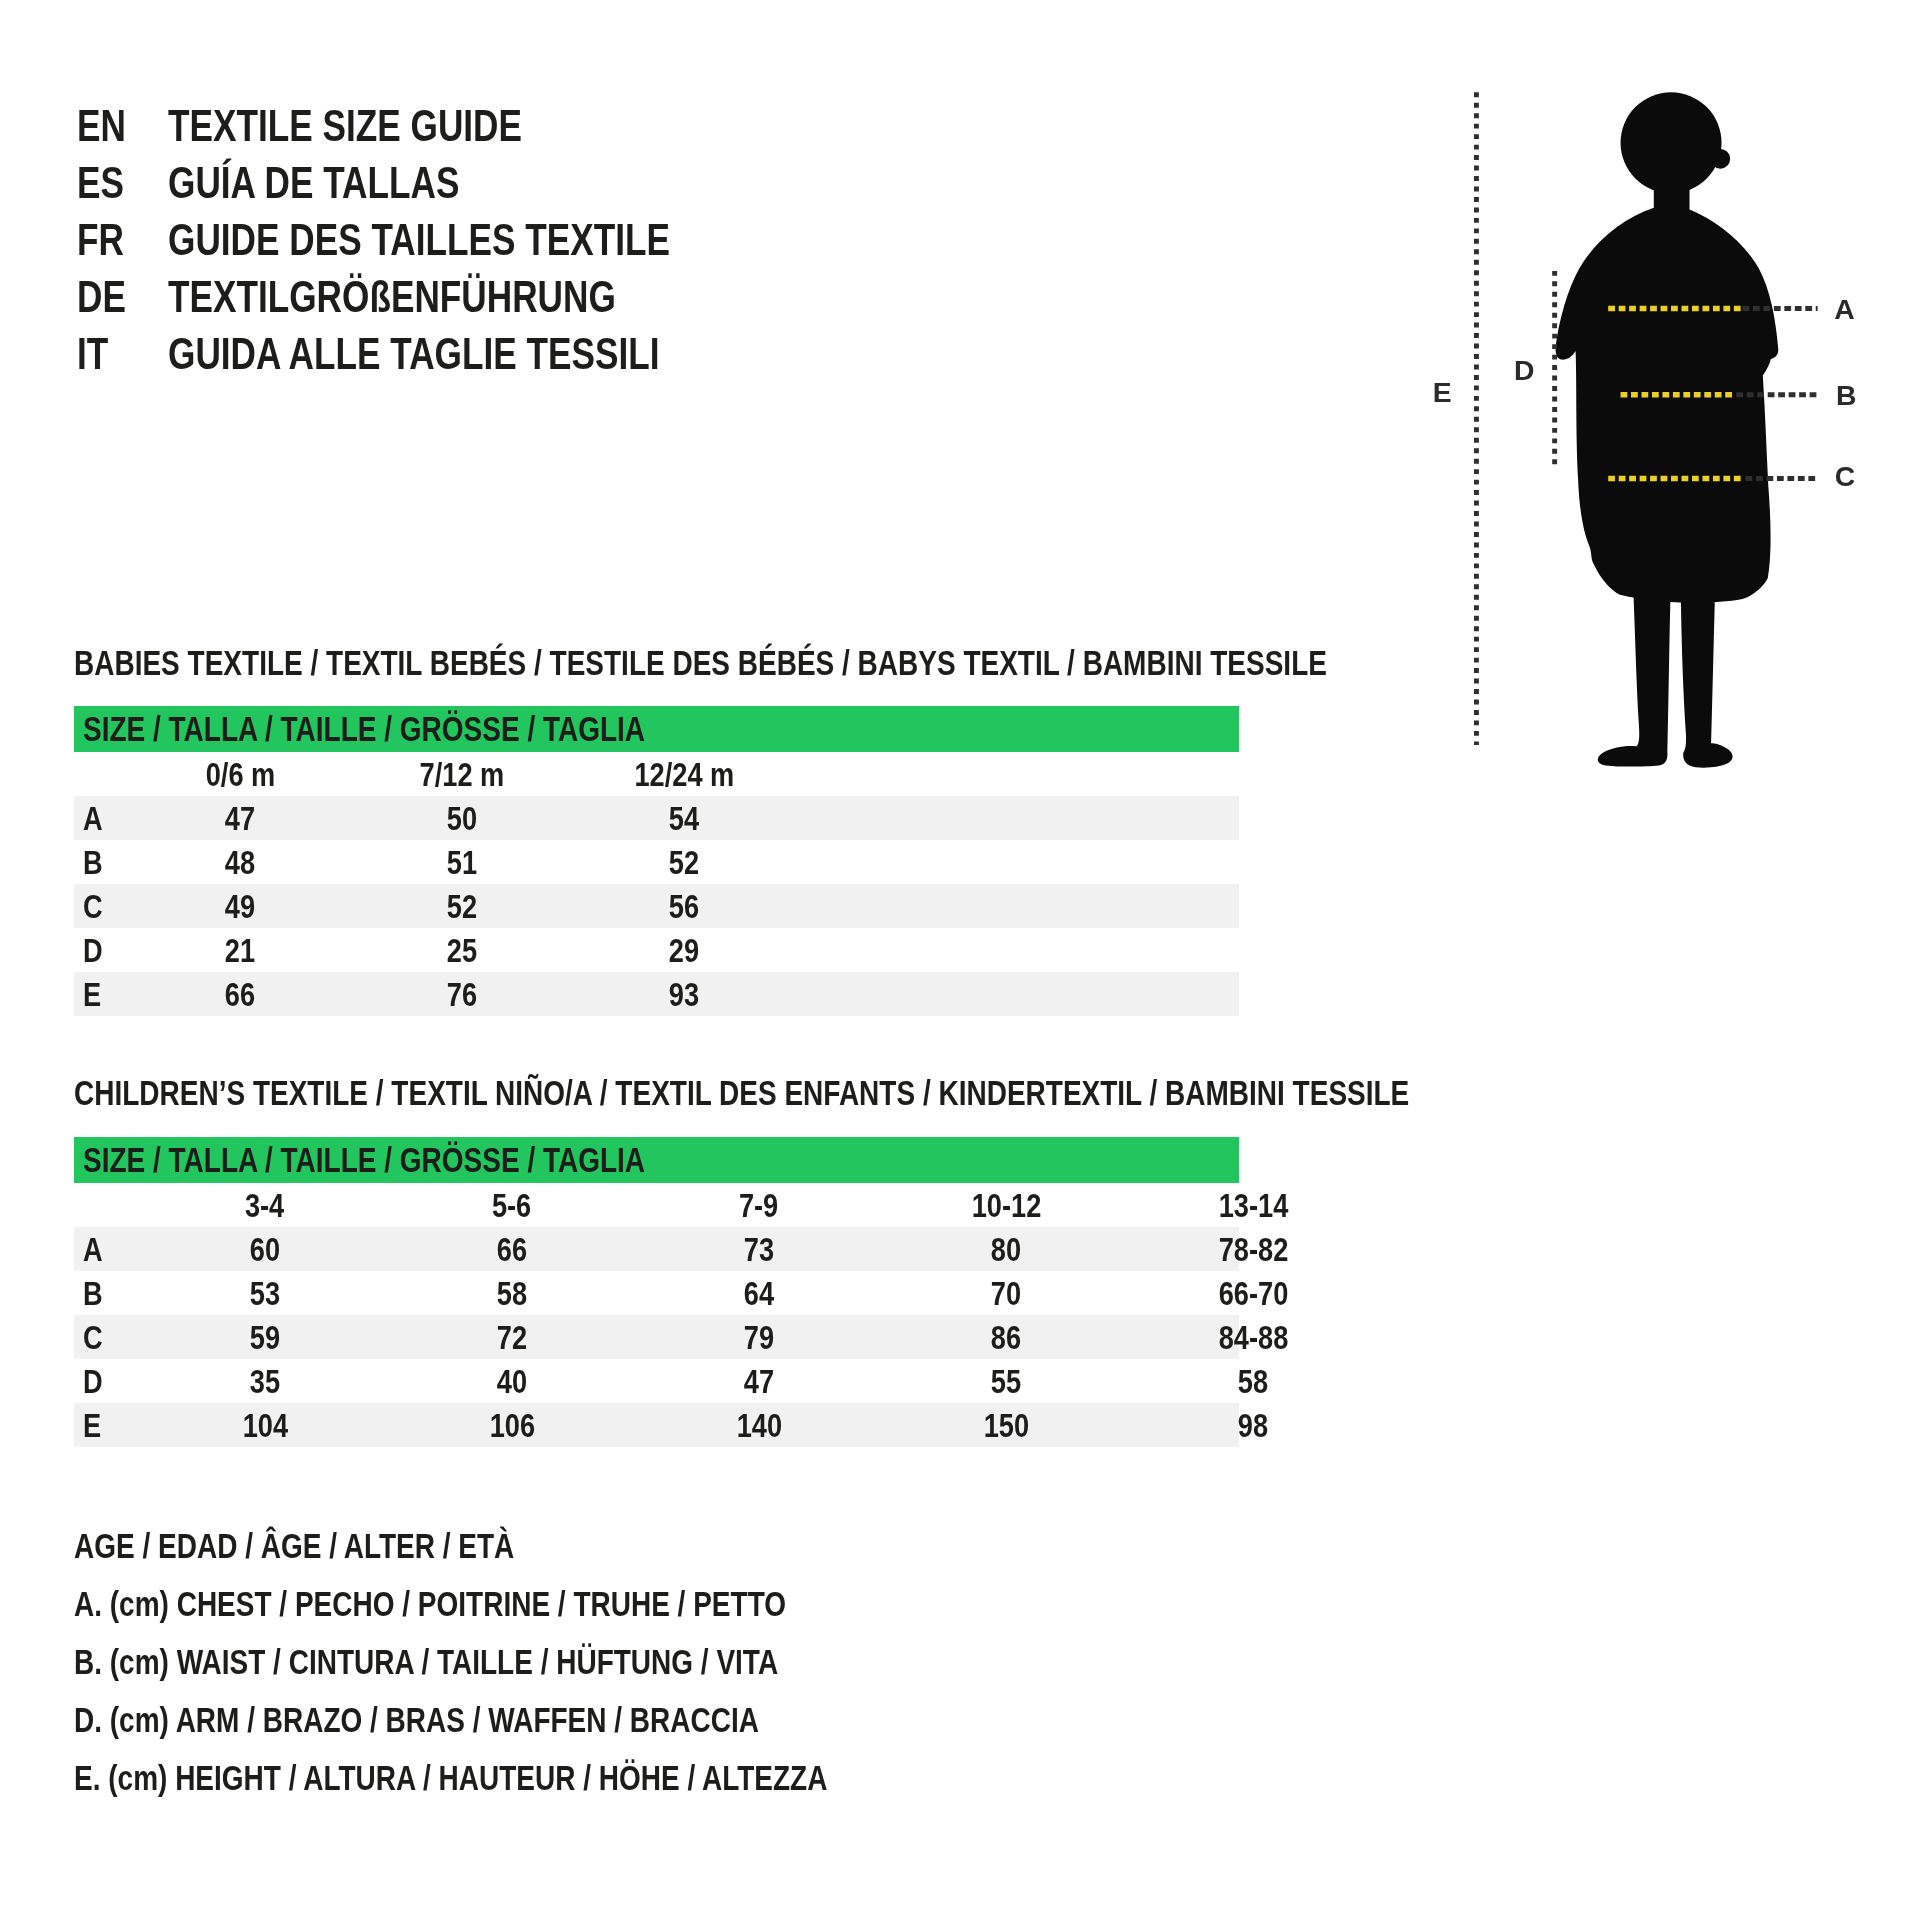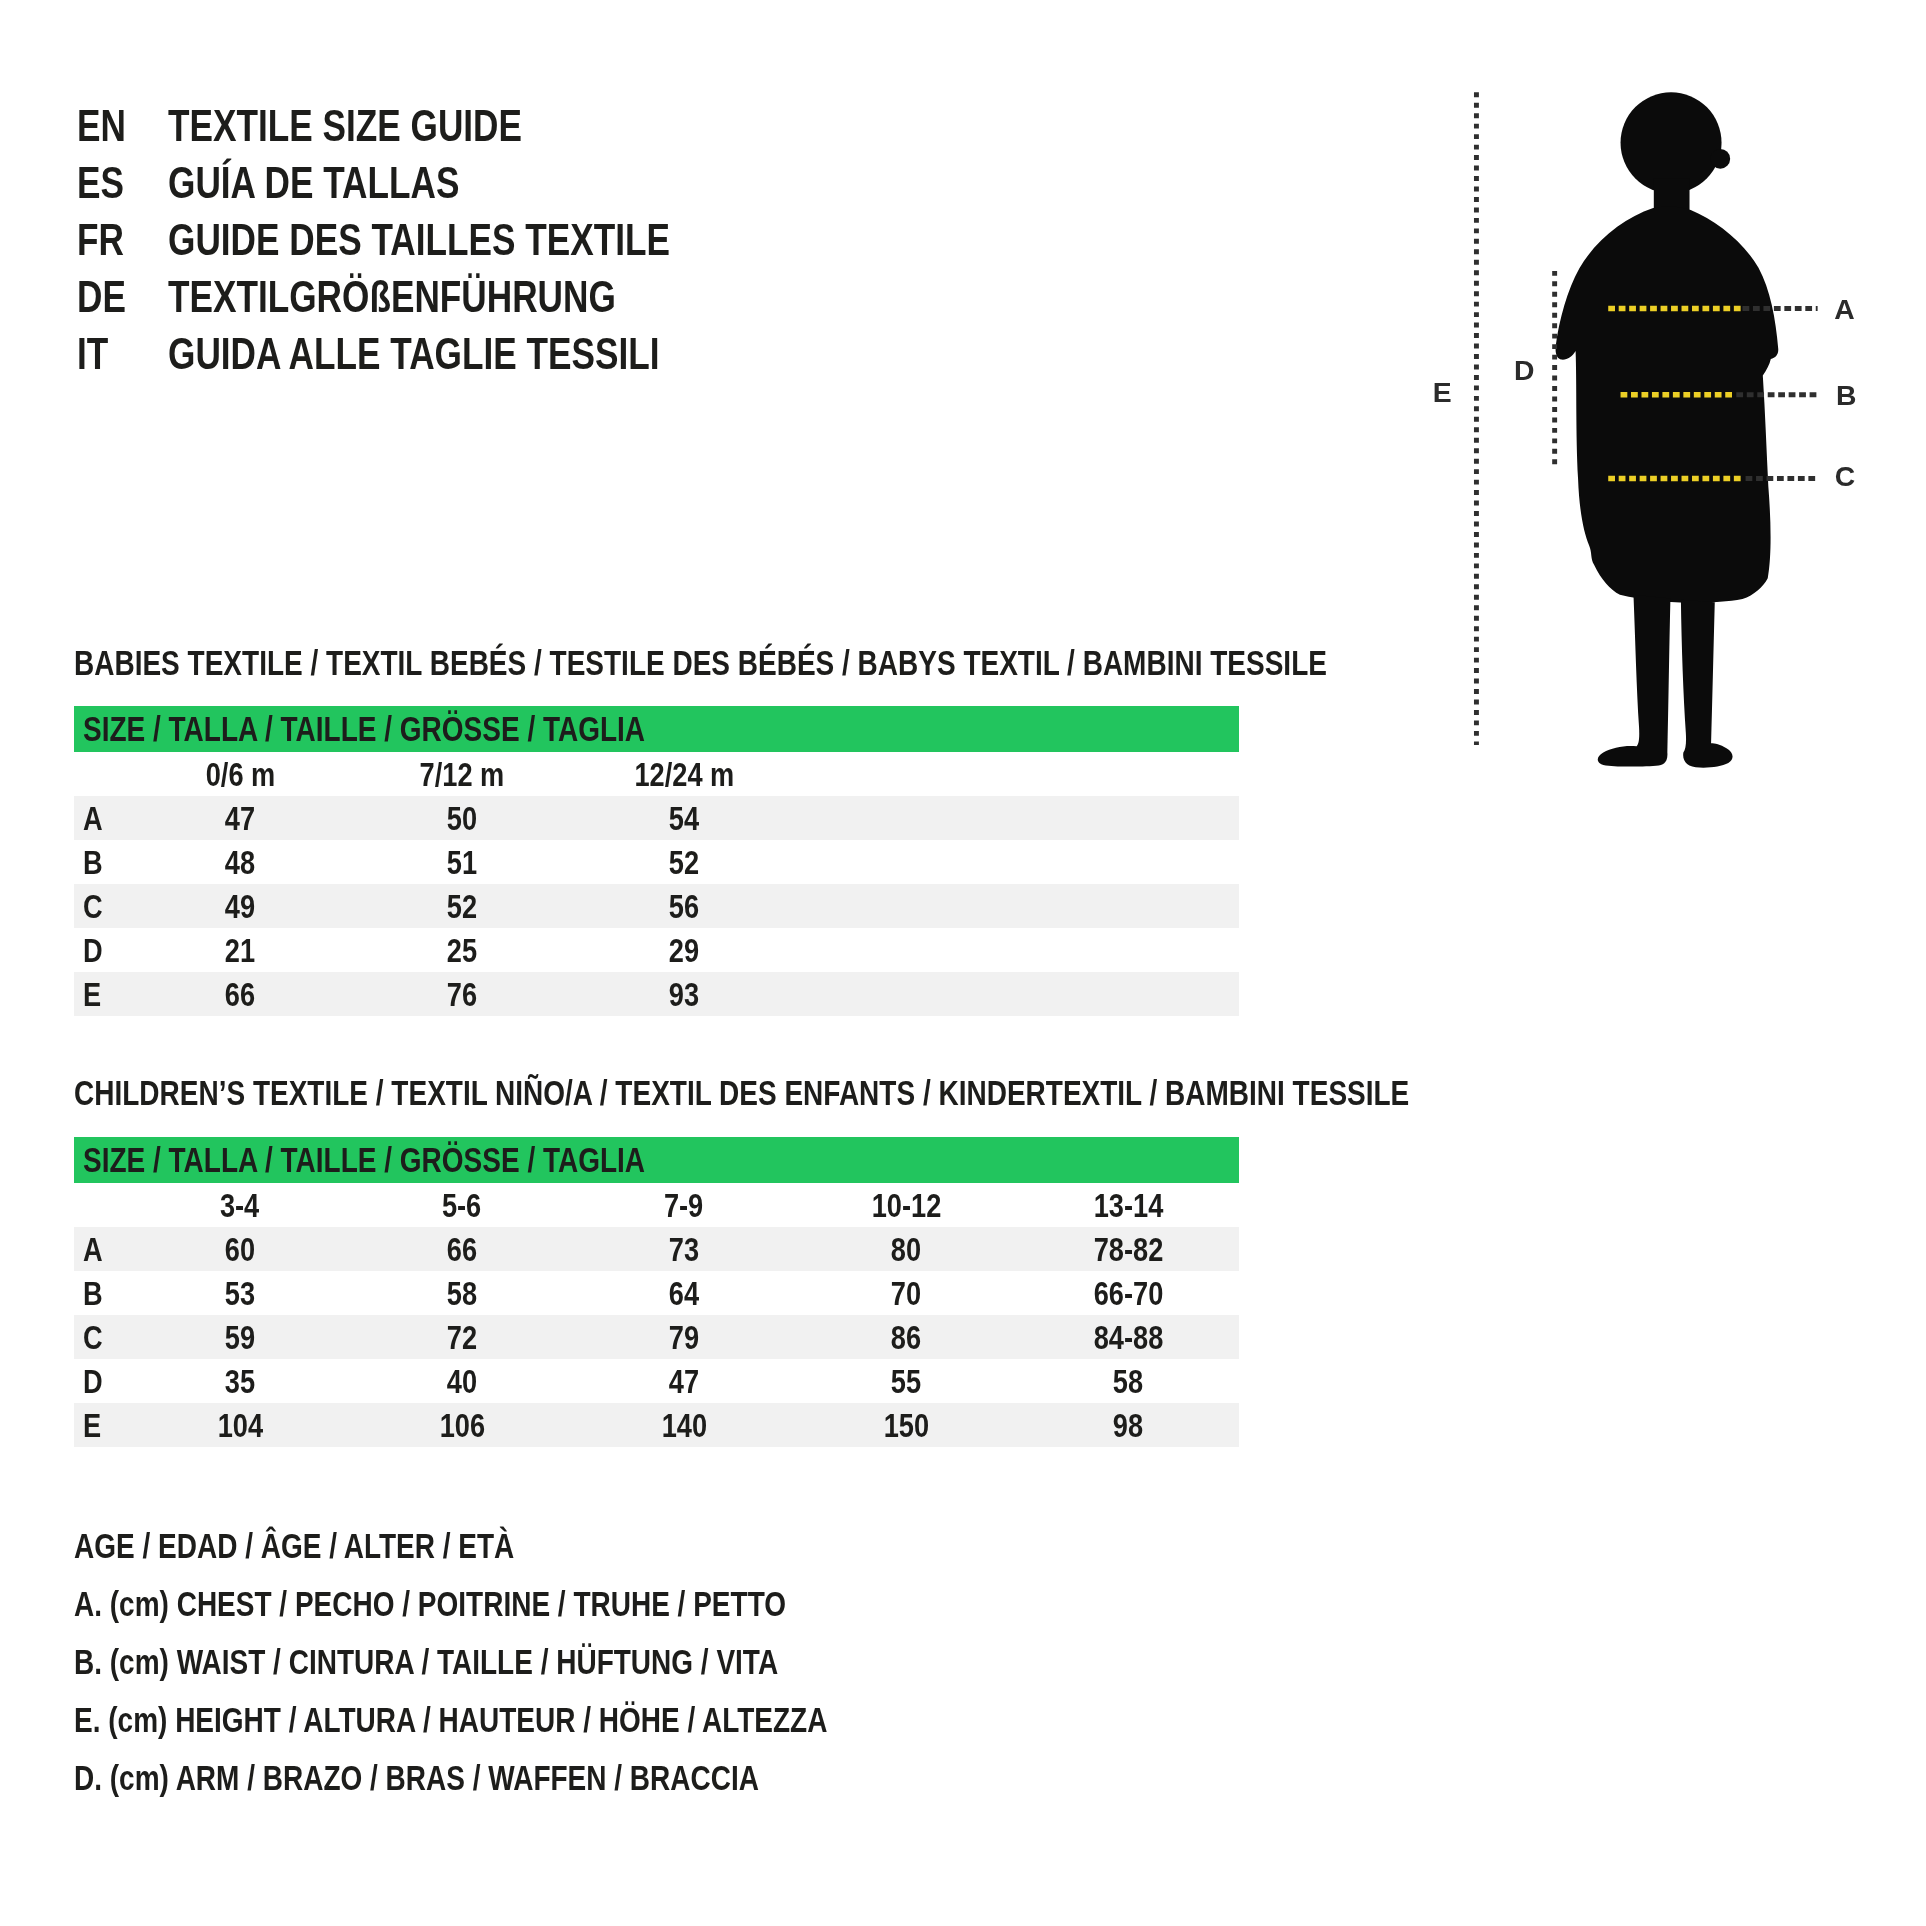--- a/index.html
+++ b/index.html
@@ -21,21 +21,21 @@
   #babies-title{top:641px;}
   #children-title{top:1071px;}
 
   
   .size-table{position:absolute;left:74px;width:1165px;}
   #babies-table{top:706px;}
   #children-table{top:1137px;}
   .table-header-bar{height:46px;background:#22c55e;display:flex;align-items:center;padding-left:8.6px;font-size:35px;}
   .t-row{display:grid;height:44px;align-items:center;}
   .babies-grid{grid-template-columns:55px 222px 222px 222px 1fr;}
-  .children-grid{grid-template-columns:55px 222px 222px 222px 222px 222px;}
+  .children-grid{grid-template-columns:55px 222px 222px 222px 222px 222px;gap:25px;}
   .t-row.stripe{background:#f1f1f1;}
   .t-cell{text-align:center;font-size:34px;}
   .t-label{padding-left:8.6px;font-size:34px;text-align:left;}
 
   
   .legend-block{position:absolute;left:74px;top:1508px;}
   .legend-row{height:58px;display:flex;align-items:flex-end;font-size:35px;}
 
   
   #figure-wrap{position:absolute;left:1405px;top:86px;width:521px;height:690px;}
@@ -248,19 +248,19 @@
   <div class="legend-row">
       <span class="cx">AGE / EDAD / ÂGE / ALTER / ETÀ</span>
     </div>
   <div class="legend-row">
       <span class="cx">A. (cm) CHEST / PECHO / POITRINE / TRUHE / PETTO</span>
     </div>
   <div class="legend-row">
       <span class="cx">B. (cm) WAIST / CINTURA / TAILLE / HÜFTUNG / VITA</span>
     </div>
   <div class="legend-row">
+      <span class="cx">D. (cm) ARM / BRAZO / BRAS / WAFFEN / BRACCIA</span>
+    </div>
+  <div class="legend-row">
       <span class="cx">E. (cm) HEIGHT / ALTURA / HAUTEUR / HÖHE / ALTEZZA</span>
     </div>
-  <div class="legend-row">
-      <span class="cx">D. (cm) ARM / BRAZO / BRAS / WAFFEN / BRACCIA</span>
-    </div>
 </div>
 
 
 </body></html>

